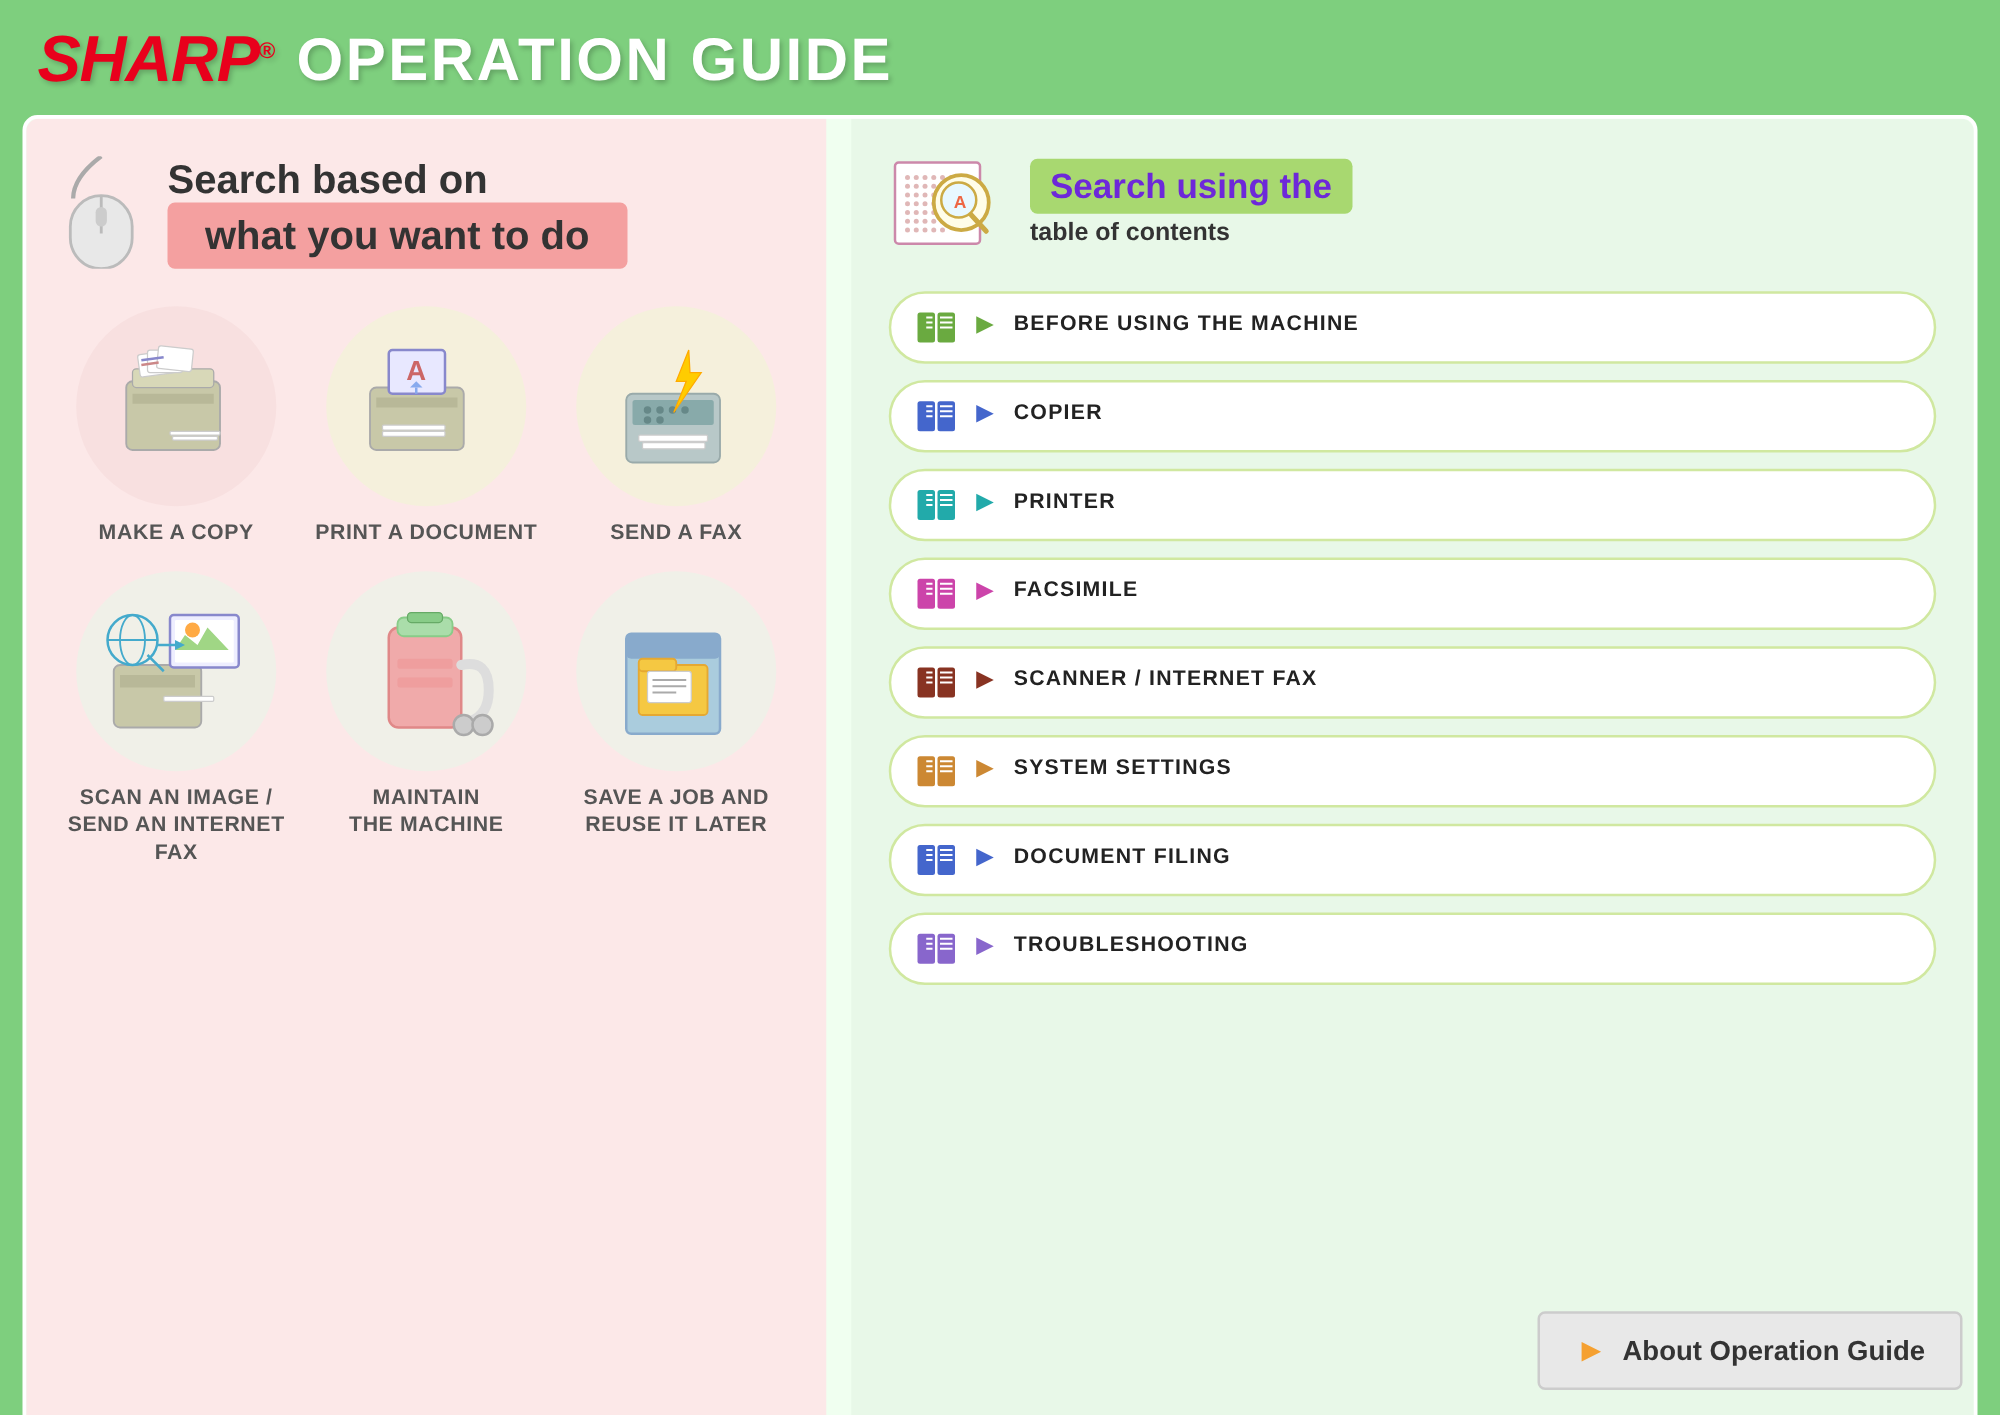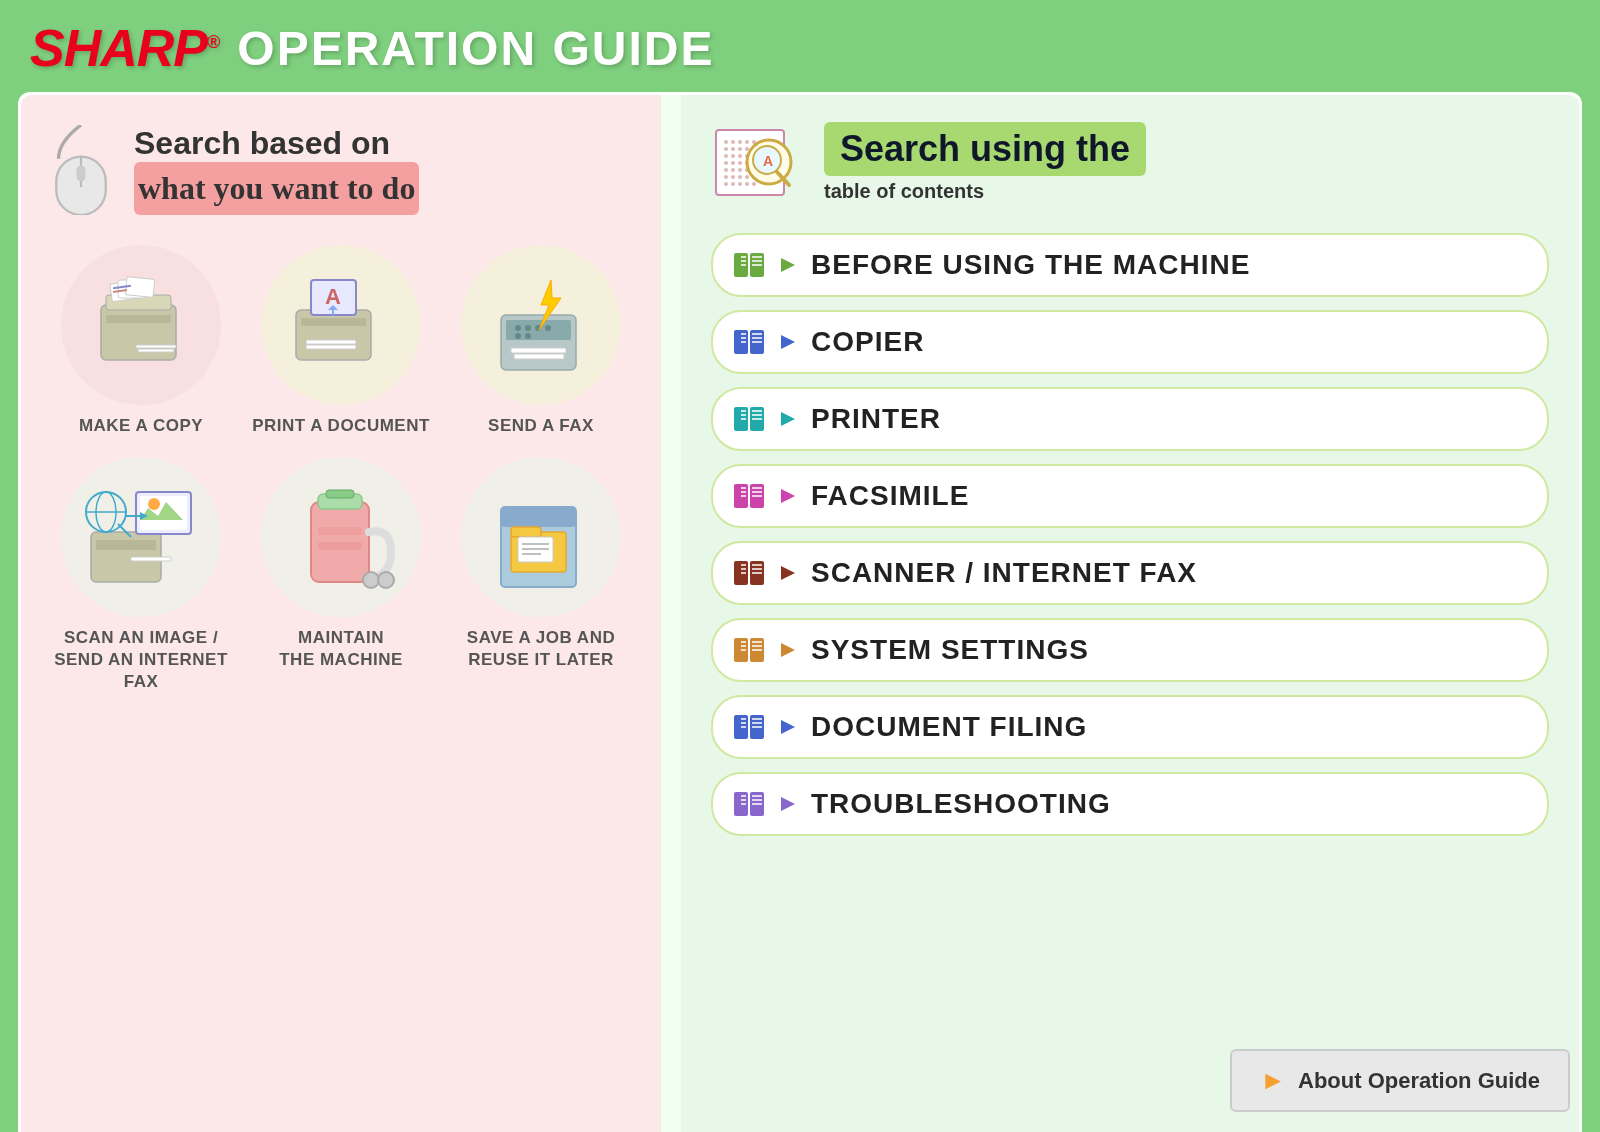--- a/index.html
+++ b/index.html
@@ -73,24 +73,23 @@
     }
 
     .mouse-icon {
       width: 70px;
       height: 90px;
       flex-shrink: 0;
     }
 
     .left-title-bg {
       background: #f4a0a0;
-      padding: 8px 4px;
+      padding: 8px 30px;
       border-radius: 6px;
       display: inline-block;
-      font-family: Liberation Serif, serif;
     }
 
     
     .icon-grid {
       display: grid;
       grid-template-columns: repeat(3, 1fr);
       gap: 20px 10px;
       margin-top: 10px;
     }
 
@@ -154,24 +153,23 @@
       flex-direction: column;
       gap: 13px;
     }
 
     .menu-btn {
       background: white;
       border: 2px solid #d0e8a0;
       border-radius: 30px;
       padding: 14px 20px;
       display: flex;
-      align-items: center;
       gap: 12px;
       cursor: pointer;
-      font-size: 28px;
+      font-size: 17px;
       font-weight: 800;
       color: #222;
       letter-spacing: 1px;
       transition: background 0.15s;
     }
 
     
     .footer {
       position: absolute;
       bottom: 20px;
@@ -434,21 +432,21 @@
         </g>
 
         <circle cx="58" cy="42" r="22" fill="#fffde8" stroke="#ccaa44" stroke-width="3"></circle>
         <circle cx="56" cy="40" r="14" fill="#e8f8ff" stroke="#ccaa44" stroke-width="2"></circle>
         <text x="57" y="46" text-anchor="middle" font-size="14" font-weight="bold" fill="#ee6644">A</text>
         <line x1="66" y1="52" x2="78" y2="65" stroke="#ccaa44" stroke-width="4" stroke-linecap="round"></line>
       </svg>
 
       <div>
         <div class="right-title-bg">
-          <span style="font-size:36px;font-weight:900;color:#0f172a;">Search using the</span>
+          <span style="font-size:28px;font-weight:900;color:#6d28d9;">Search using the</span>
         </div>
         <div style="font-size:20px;font-weight:700;color:#333;margin-top:4px;">table of contents</div>
       </div>
     </div>
 
     <div class="menu-list">
 
       <div class="menu-btn">
         <svg width="32" height="26" viewBox="0 0 32 26">
           <rect x="1" y="1" width="14" height="24" rx="2" fill="#6aaa40"></rect>

